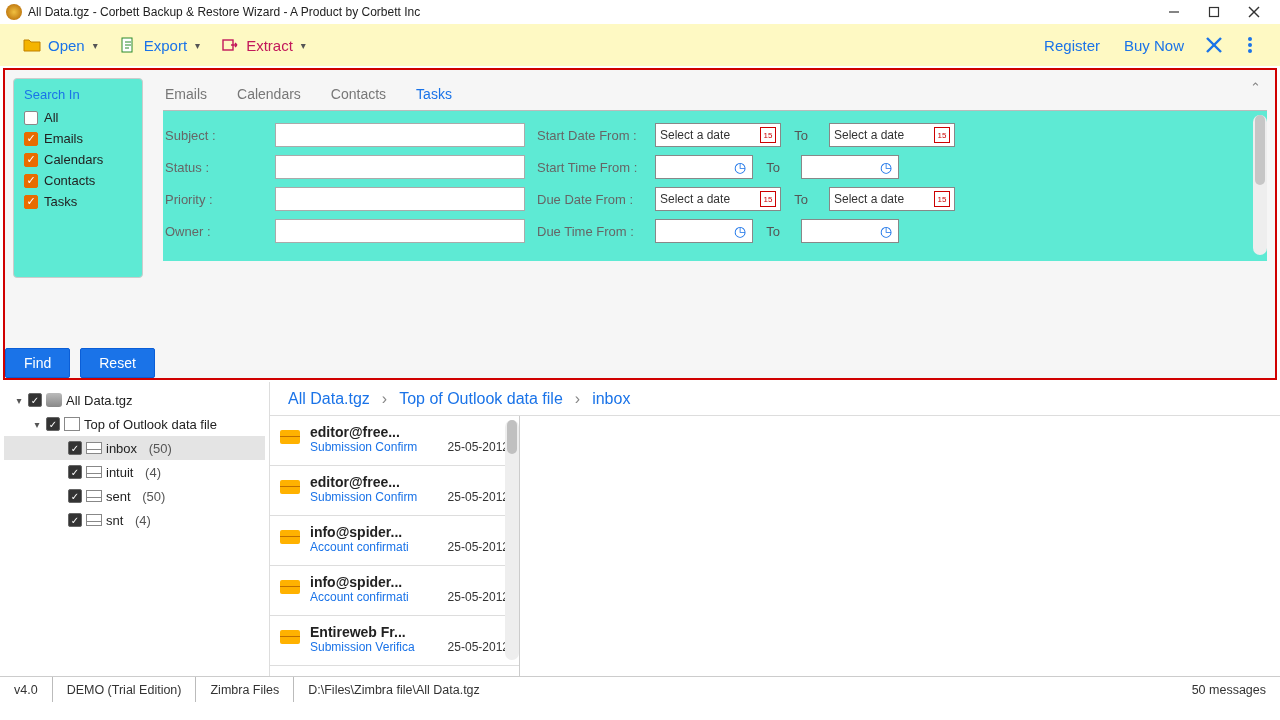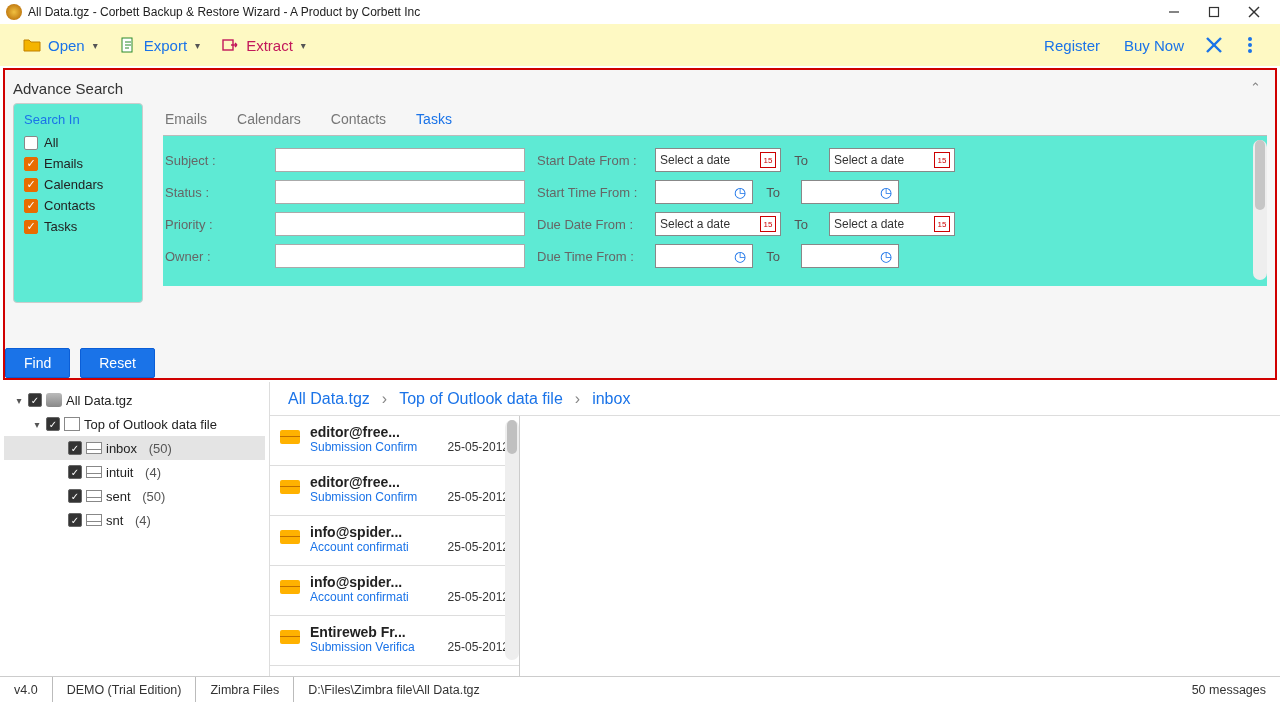--- a/index.html
+++ b/index.html
@@ -161,21 +161,20 @@
   <div class="ticon">
       <svg width="6" height="20" viewBox="0 0 6 20">
         <circle cx="3" cy="4" r="2" fill="#1a73e8"></circle>
         <circle cx="3" cy="10" r="2" fill="#1a73e8"></circle>
         <circle cx="3" cy="16" r="2" fill="#1a73e8"></circle>
       </svg>
     </div>
 </div>
 
 <div class="advpanel">
-  <div class="adv-title">Advance Search</div>
   <div class="adv-collapse">⌃</div>
   <div class="adv-body">
     <div class="searchin">
       <div class="si-title">Search In</div>
       <div id="si-items">
           <div class="si-item">
             <span class="chk"></span>
             <span>All</span>
           </div>
           <div class="si-item">

